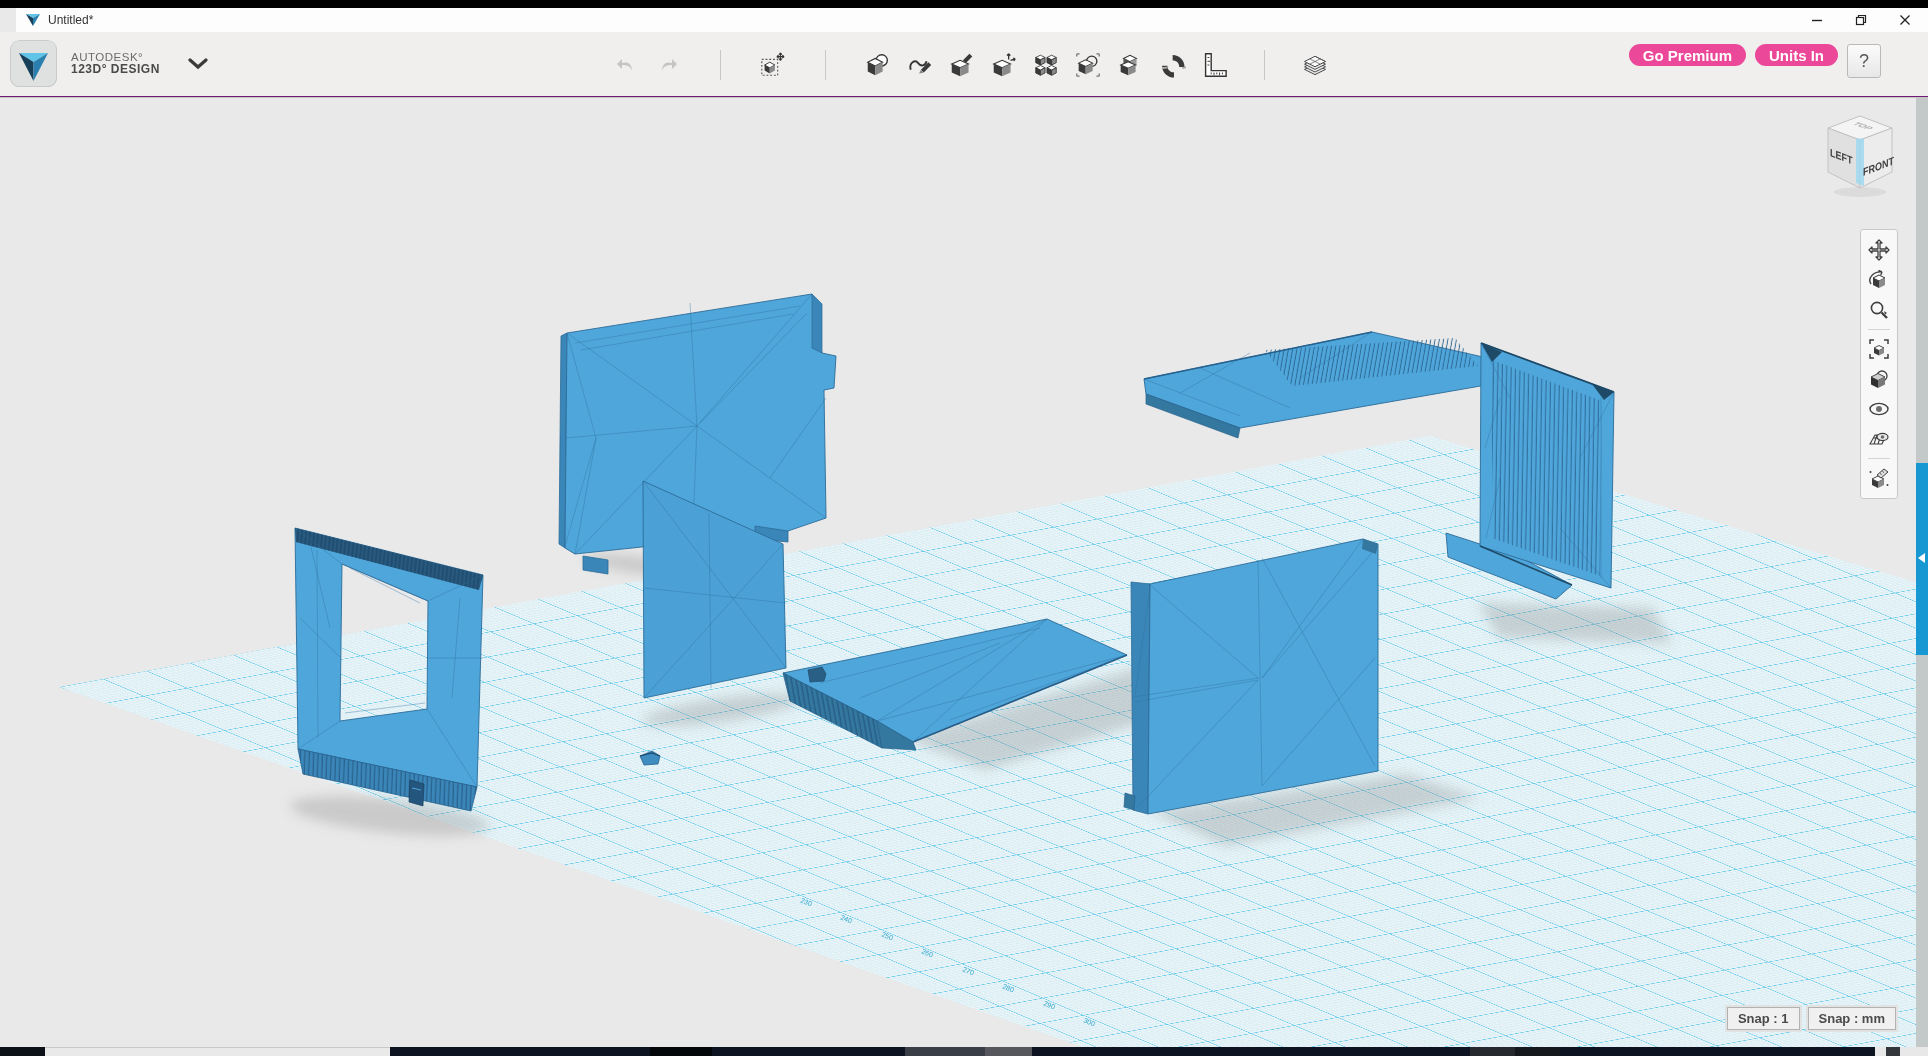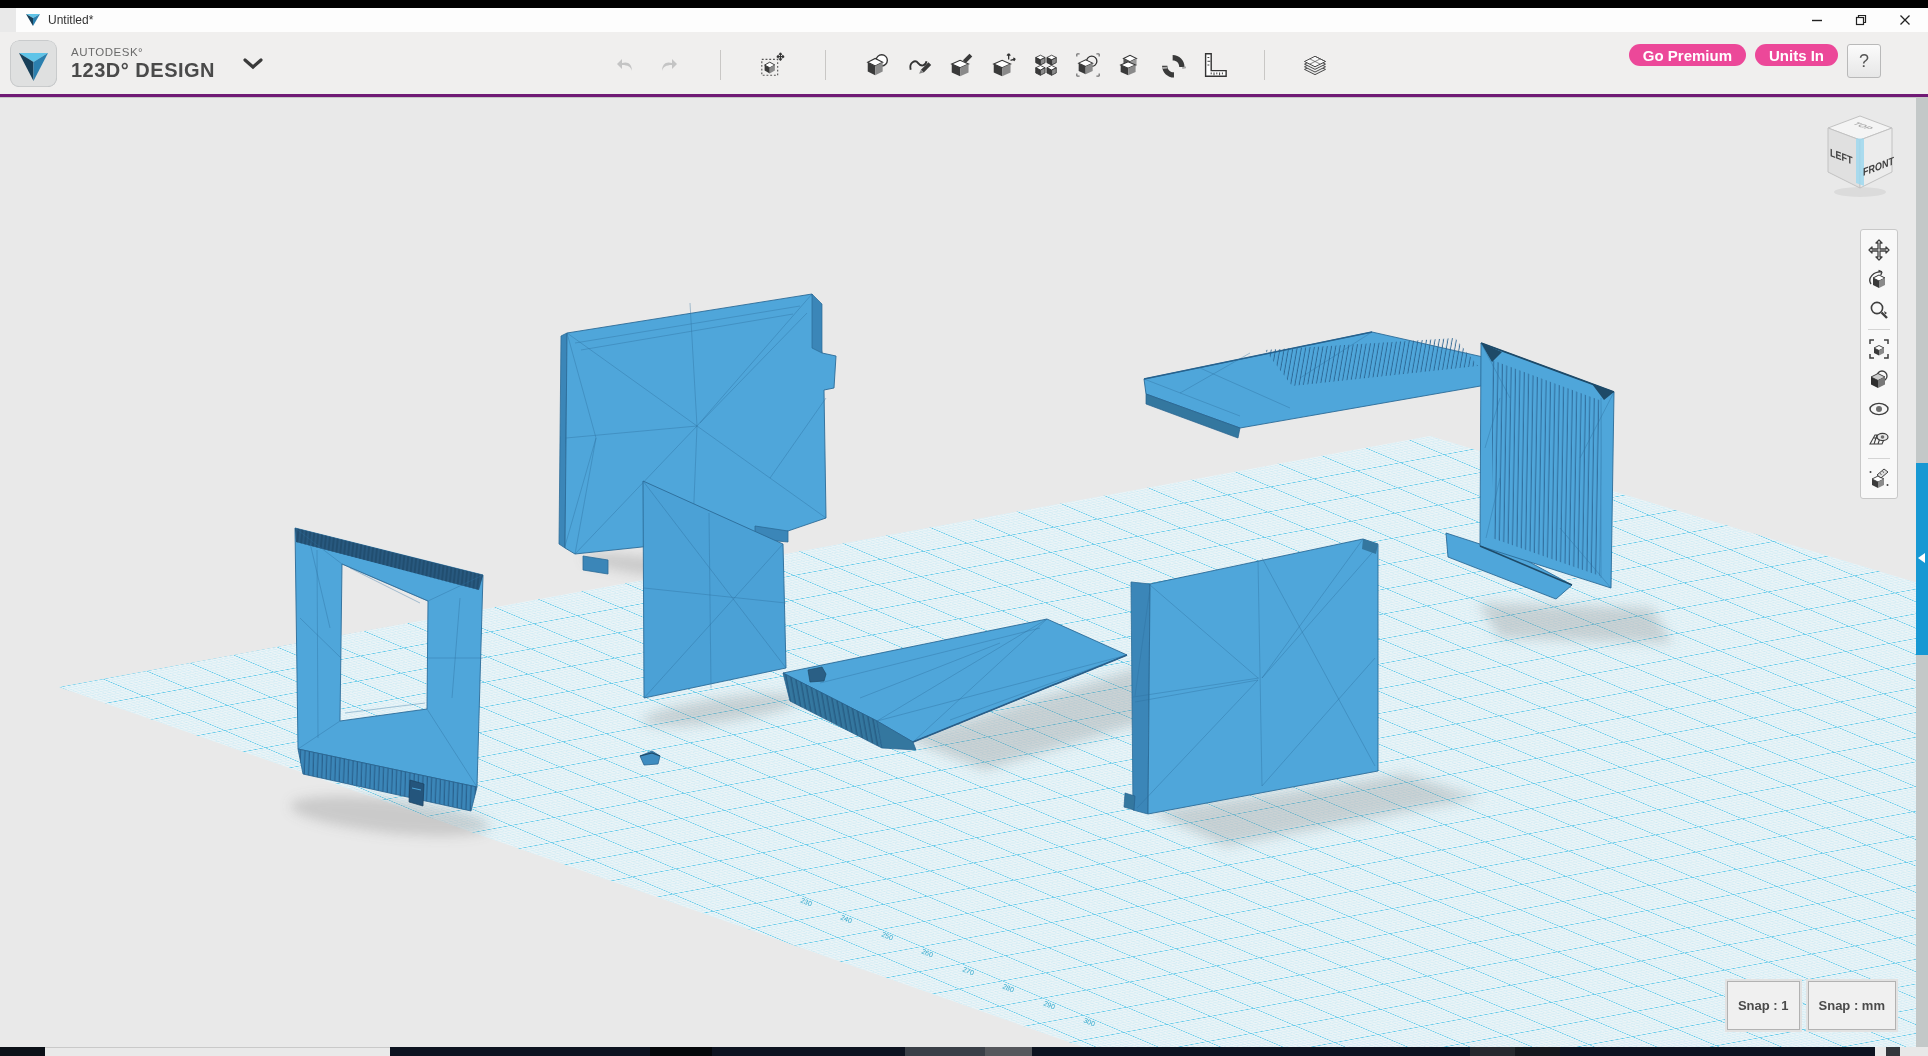--- a/index.html
+++ b/index.html
@@ -9,26 +9,26 @@
 
   
   .top-strip { height:8px; background:#000; }
   .titlebar { position:relative; height:24px; background:#FDFDFD; display:flex; align-items:center; padding-left:9px;margin-left:16px; }
   .titlebar .mini-logo { width:16px; height:14px; margin-right:7px; }
   .titlebar .title-text { font-size:12px; color:#333; }
   .win-controls { position:absolute; right:16px; top:0; height:24px; display:flex; gap:30px; align-items:center; }
   .win-btn { width:14px; height:14px; display:flex; align-items:center; justify-content:center; cursor:default; }
 
   
-  .appbar { position:relative; height:65px; background:#F0EFEE; border-bottom:3px solid #701a75;padding-left:14px; }
+  .appbar { position:relative; height:65px; background:#F0EFEE; border-bottom:1px solid #701a75;padding-left:14px; }
   .brand-zone { position:absolute; left:10px; top:8px; display:flex; align-items:center; }
   .logo-tile { width:47px; height:47px; border-radius:9px; background:linear-gradient(160deg,#E6E6E6,#AEB2B4); box-shadow:inset 0 1px 0 #fff; }
   .brand-text { margin-left:14px; line-height:1.1; }
   .brand-l1 { font-size:11.5px; color:#6B6B6B; letter-spacing:0.5px; }
-  .brand-l2 { font-size:20px; font-weight:bold; color:#4A4A4A; letter-spacing:0.5px; }
+  .brand-l2 { font-size:12px; font-weight:bold; color:#4A4A4A; letter-spacing:0.5px; }
   .chevron { margin-left:28px; }
 
   .tools { position:absolute; left:612px; top:14px; height:38px; display:flex; align-items:center; gap:14px; }
   .tool { width:28px; height:32px; display:flex; align-items:center; justify-content:center; }
   .tsep { width:1px; height:30px; background:#C9C7C5; margin:0 24px 0 24px; }
   .tsep2 { width:1px; height:30px; background:#C9C7C5; margin:0 22px; }
 
   .actions { position:absolute; right:47px; top:12px; display:flex; gap:9px; }
   .btn-blue { height:22px; background:#ec4899; color:#fff; font-weight:bold; font-size:15px;
               border:none; border-radius:12px; padding:0 14px; display:flex; align-items:center; }
@@ -46,21 +46,21 @@
   .nav-btn { width:30px; height:30px; display:flex; align-items:center; justify-content:center; }
   .nsep { width:22px; height:1px; background:#D4D4D4; margin:4px 0; }
 
   .right-strip { position:absolute; right:0; top:0; width:12px; height:950px; background:#C3C8C8; }
   .right-tab { position:absolute; right:0; top:365px; width:12px; height:192px; background:#1798D3; }
   .right-tab .arrow { position:absolute; left:2px; top:90px; width:0; height:0;
                       border-top:5px solid transparent; border-bottom:5px solid transparent; border-right:7px solid #fff; }
 
   .status { position:absolute; right:32px; bottom:17px; display:flex; gap:8px; }
   .status-box { background:#F0F0F0; border:1px solid #B2B2B2; box-shadow:0 0 0 2px #E2E2E2;
-                color:#4A4A4A; font-weight:bold; font-size:13px; padding:16px 10px; }
+                color:#4A4A4A; font-weight:bold; font-size:13px; padding:3px 10px; }
 
   
   .taskbar { position:relative; height:9px; background:#0D1320; }
   .tseg { position:absolute; top:0; height:9px; }
 </style>
 </head>
 <body>
 
 <div id="app">
 

